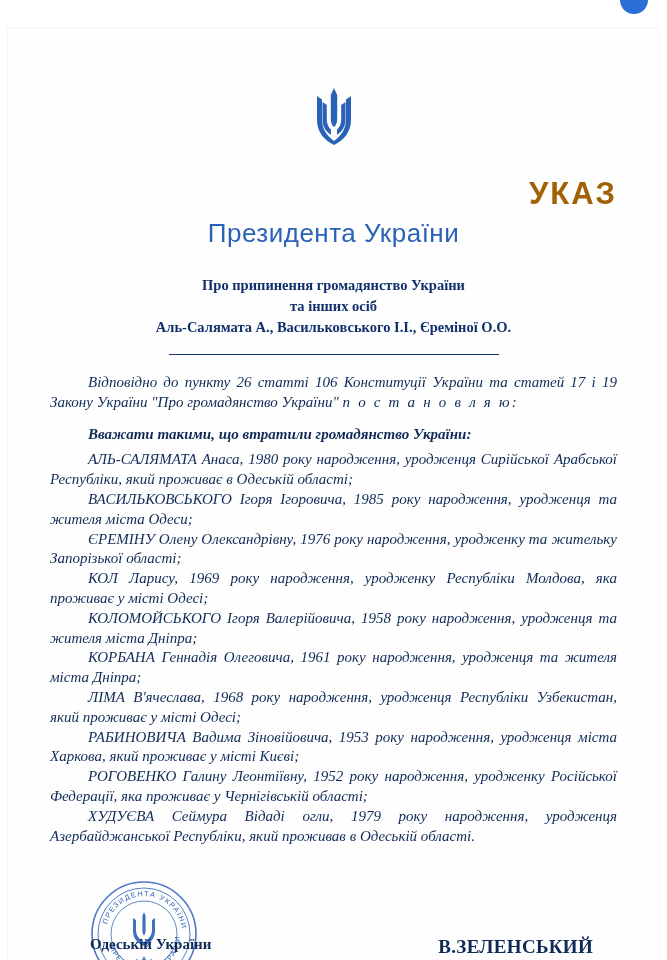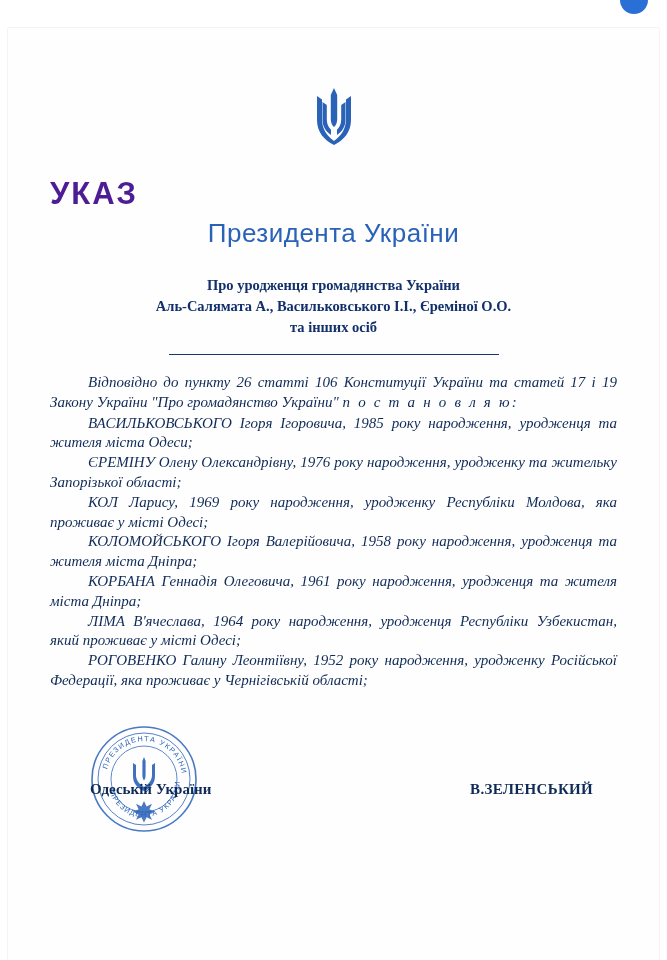--- a/index.html
+++ b/index.html
@@ -50,22 +50,22 @@
   }
   .emblem-wrap {
     text-align: center;
     margin-top: 28px;
     margin-bottom: 10px;
   }
   .emblem {
     display: inline-block;
   }
   .title-main {
-    text-align: left;
-    color: #4c1d95;
+    text-align: right;
+    color: #a16207;
     font-family: "Liberation Sans", sans-serif;
     font-size: 31px;
     font-weight: bold;
     letter-spacing: 2px;
     margin-top: 26px;
   }
   .title-sub {
     text-align: center;
     color: #2a62b8;
     font-family: "Liberation Sans", sans-serif;
@@ -126,21 +126,21 @@
     left: 40px;
     top: 44px;
     font-size: 15px;
     font-weight: bold;
     color: #0f2a57;
   }
   .sign-right {
     position: absolute;
     right: 24px;
     top: 44px;
-    font-size: 15px;
+    font-size: 19px;
     font-weight: bold;
     color: #0f2a57;
     letter-spacing: 0.3px;
   }
   .stamp {
     position: absolute;
     left: 38px;
     top: -14px;
     width: 112px;
     height: 112px;
@@ -165,42 +165,46 @@
           <path d="M11.5 16 L15.8 19 L15.8 33.5 C15.8 38 17.6 41.5 20 43.8 L20 49 C14.8 45.5 11.5 40.5 11.5 33.5 Z" fill="#2a62b8"></path>
           <path d="M34.5 16 L30.2 19 L30.2 33.5 C30.2 38 28.4 41.5 26 43.8 L26 49 C31.2 45.5 34.5 40.5 34.5 33.5 Z" fill="#2a62b8"></path>
         </svg>
       </span>
     </div>
 
     <div class="title-main">УКАЗ</div>
     <div class="title-sub">Президента України</div>
 
     <div class="subject">
-      <div>Про уродженця громадянства України</div>
+      <div>Про припинення громадянство України</div>
+      <div>та інших осіб</div>
       <div>Аль-Салямата А., Васильковського І.І., Єреміної О.О.</div>
-      <div>та інших осіб</div>
     </div>
 
     <div class="rule"></div>
 
     <div class="body-text">
 
       <p class="para">
         <span>Відповідно до пункту 26 статті 106 Конституції України та статей 17 і 19 Закону України "Про громадянство України"</span>
         <span class="spaced">п о с т а н о в л я ю:</span>
       </p>
 
-
+      <p class="lead-bold">Вважати такими, що втратили громадянство України:</p>
+
+      <p class="entry">АЛЬ-САЛЯМАТА Анаса, 1980 року народження, уродженця Сирійської Арабської Республіки, який проживає в Одеській області;</p>
       <p class="entry">ВАСИЛЬКОВСЬКОГО Ігоря Ігоровича, 1985 року народження, уродженця та жителя міста Одеси;</p>
       <p class="entry">ЄРЕМІНУ Олену Олександрівну, 1976 року народження, уродженку та жительку Запорізької області;</p>
       <p class="entry">КОЛ Ларису, 1969 року народження, уродженку Республіки Молдова, яка проживає у місті Одесі;</p>
       <p class="entry">КОЛОМОЙСЬКОГО Ігоря Валерійовича, 1958 року народження, уродженця та жителя міста Дніпра;</p>
       <p class="entry">КОРБАНА Геннадія Олеговича, 1961 року народження, уродженця та жителя міста Дніпра;</p>
-      <p class="entry">ЛІМА В'ячеслава, 1964 року народження, уродженця Республіки Узбекистан, який проживає у місті Одесі;</p>
+      <p class="entry">ЛІМА В'ячеслава, 1968 року народження, уродженця Республіки Узбекистан, який проживає у місті Одесі;</p>
+      <p class="entry">РАБИНОВИЧА Вадима Зіновійовича, 1953 року народження, уродженця міста Харкова, який проживає у місті Києві;</p>
       <p class="entry">РОГОВЕНКО Галину Леонтіївну, 1952 року народження, уродженку Російської Федерації, яка проживає у Чернігівській області;</p>
+      <p class="entry">ХУДУЄВА Сеймура Відаді огли, 1979 року народження, уродженця Азербайджанської Республіки, який проживав в Одеській області.</p>
 
     </div>
 
     <div class="signature-row">
       <div class="stamp">
         <svg width="112" height="112" viewBox="0 0 112 112" xmlns="http://www.w3.org/2000/svg">
           <circle cx="56" cy="56" r="52" fill="none" stroke="#2a62b8" stroke-width="1.6" opacity="0.85"></circle>
           <circle cx="56" cy="56" r="46" fill="none" stroke="#2a62b8" stroke-width="1" opacity="0.8"></circle>
           <circle cx="56" cy="56" r="33" fill="none" stroke="#2a62b8" stroke-width="1" opacity="0.75"></circle>
           <path id="arcTop" d="M 18 56 A 38 38 0 0 1 94 56" fill="none" stroke="none"></path>

